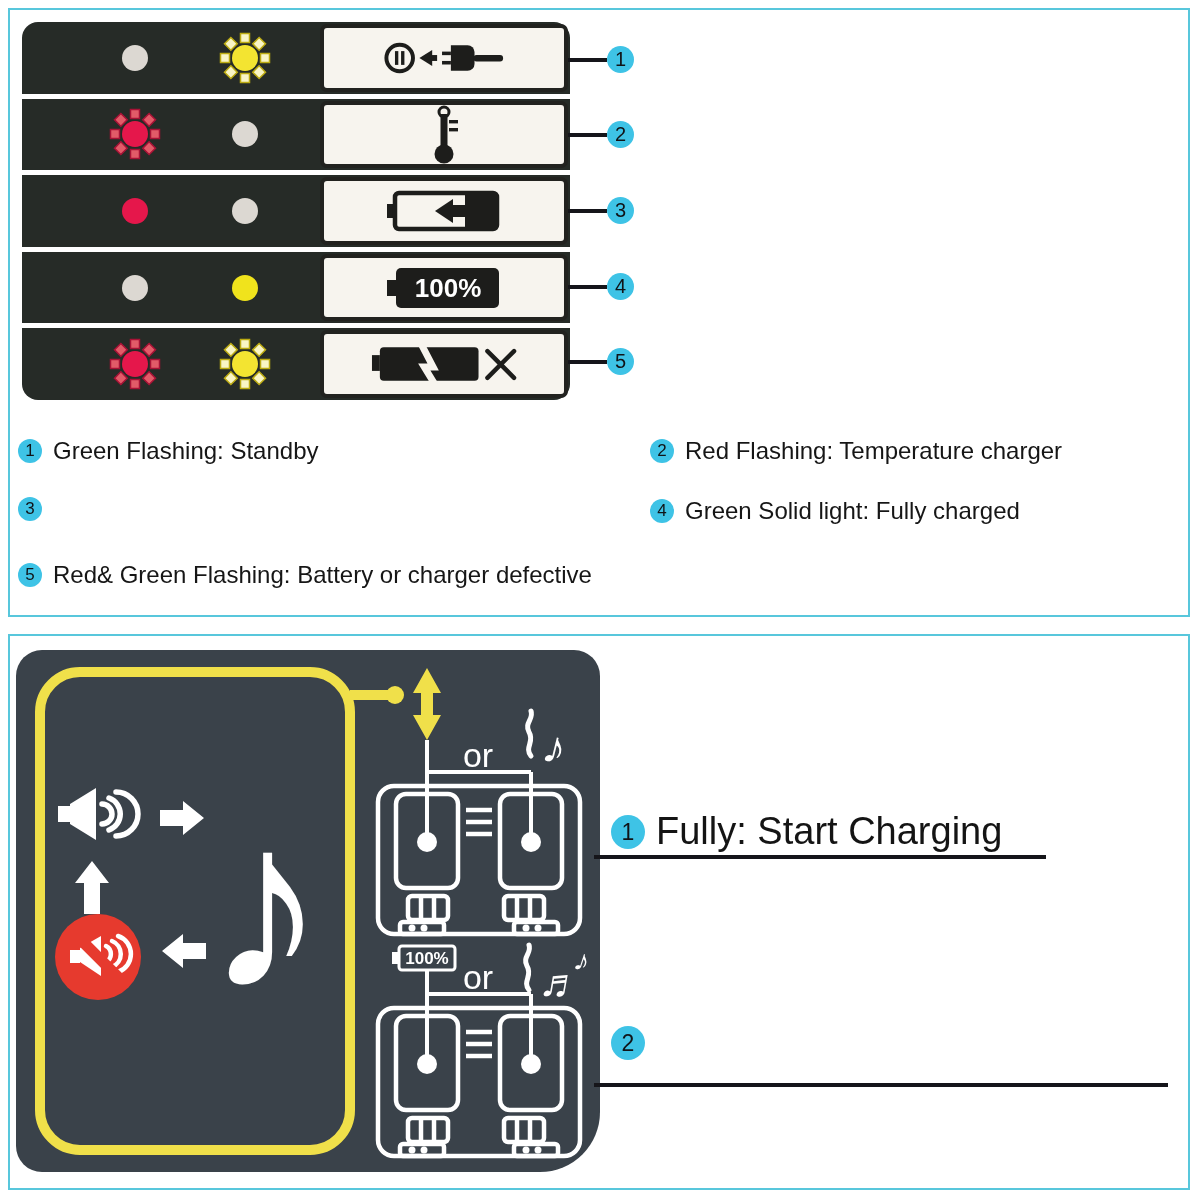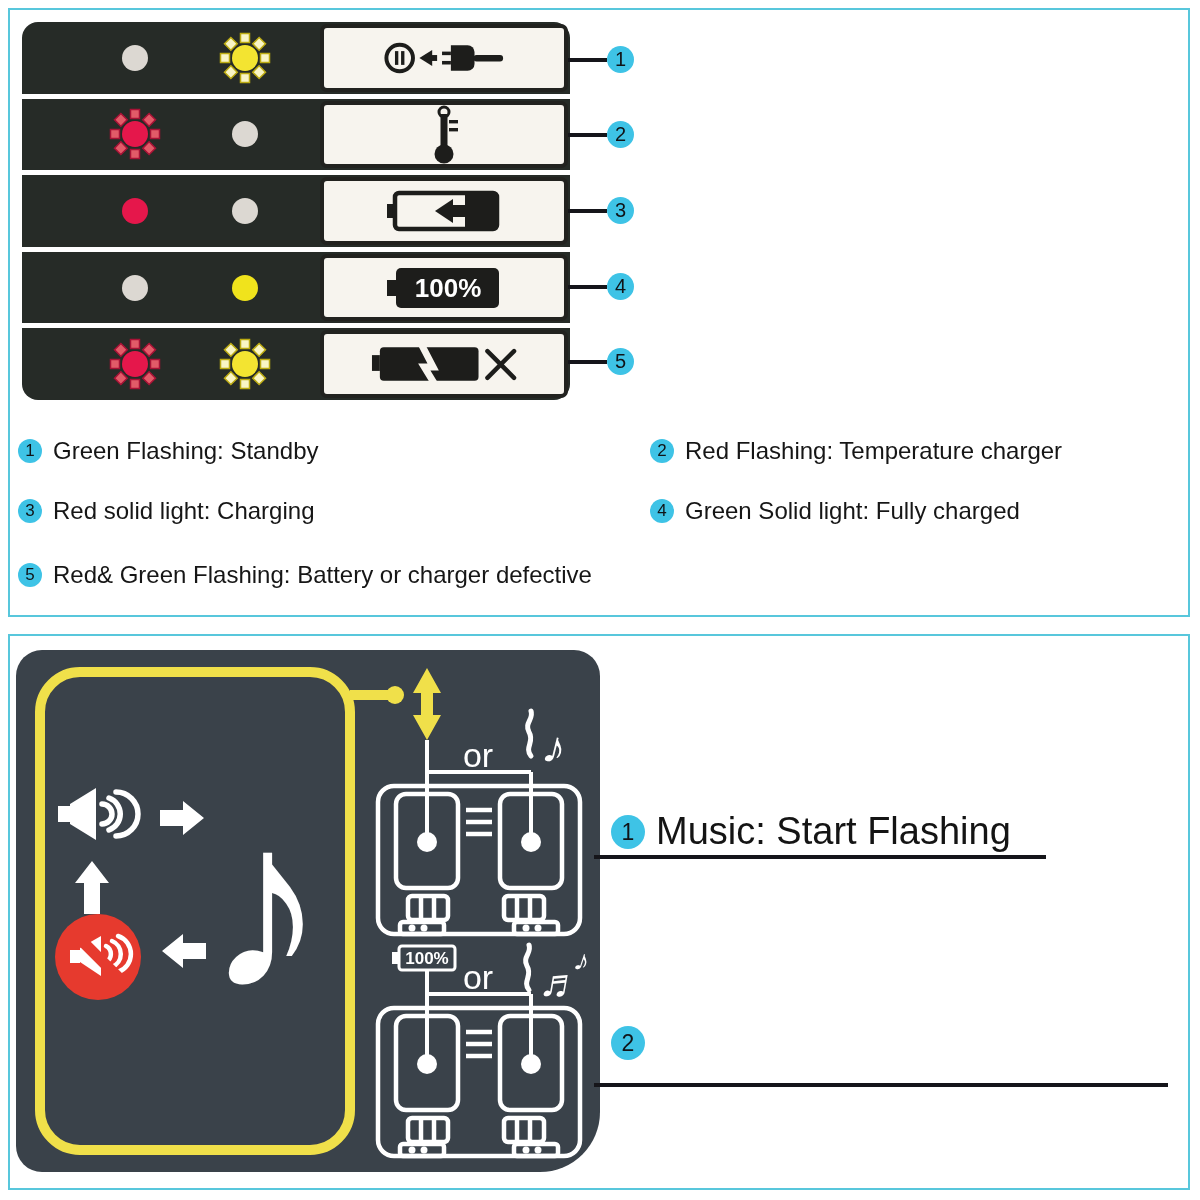--- a/index.html
+++ b/index.html
@@ -262,21 +262,20 @@
   <div class="legend-item" style="left:18px;top:437px;">
     <span class="lbadge">1</span>
     <span class="ltext">Green Flashing: Standby</span>
   </div>
   <div class="legend-item" style="left:650px;top:437px;">
     <span class="lbadge">2</span>
     <span class="ltext">Red Flashing: Temperature charger</span>
   </div>
   <div class="legend-item" style="left:18px;top:497px;">
     <span class="lbadge">3</span>
-    <span class="ltext">Red solid light: Charging</span>
   </div>
   <div class="legend-item" style="left:650px;top:497px;">
     <span class="lbadge">4</span>
     <span class="ltext">Green Solid light: Fully charged</span>
   </div>
   <div class="legend-item" style="left:18px;top:561px;">
     <span class="lbadge">5</span>
     <span class="ltext">Red&amp; Green Flashing: Battery or charger defective</span>
   </div>
 
@@ -351,18 +350,18 @@
       <g>
         <path d="M513,340 c-7,-9 4,-14 -2,-24 c-5,-9 5,-13 2,-21" stroke="#fff" stroke-width="5" fill="none" stroke-linecap="round"></path>
         <text x="522" y="344" font-size="42" fill="#fff" transform="rotate(10 522 344)">♬</text>
         <text x="556" y="318" font-size="30" fill="#fff" transform="rotate(18 556 318)">♪</text>
       </g>
     </svg>
   </div>
 
   <div class="callout-line" style="left:594px;top:855px;width:452px;"></div>
   <span class="badge music" style="left:611px;top:815px;">1</span>
-  <div class="mcallout-text" style="left:656px;top:810px;">Music: Start Flashing</div>
+  <div class="mcallout-text" style="left:656px;top:810px;">Fully: Start Charging</div>
 
   <div class="callout-line" style="left:594px;top:1083px;width:574px;"></div>
   <span class="badge music" style="left:611px;top:1026px;">2</span>
 
 </div>
 
 </body></html>

